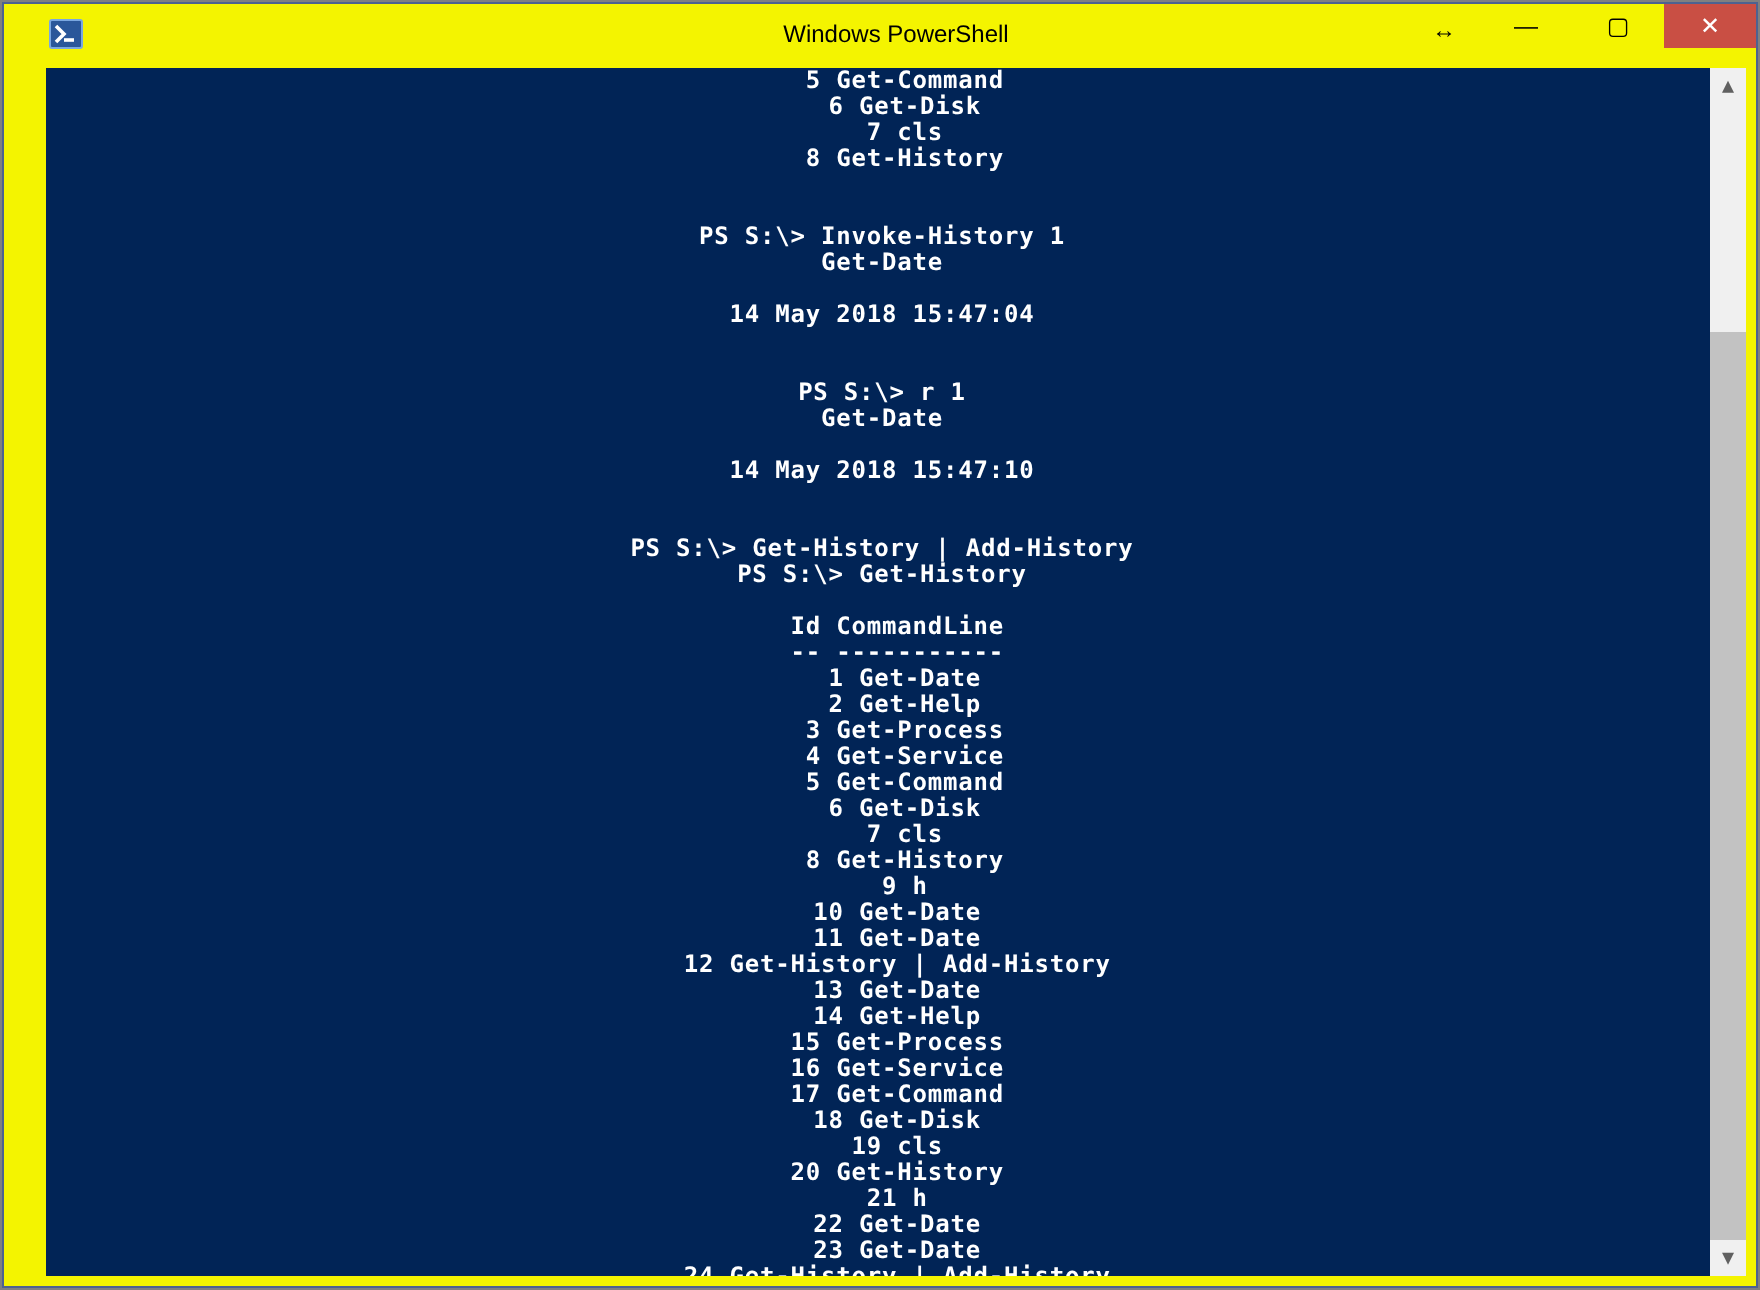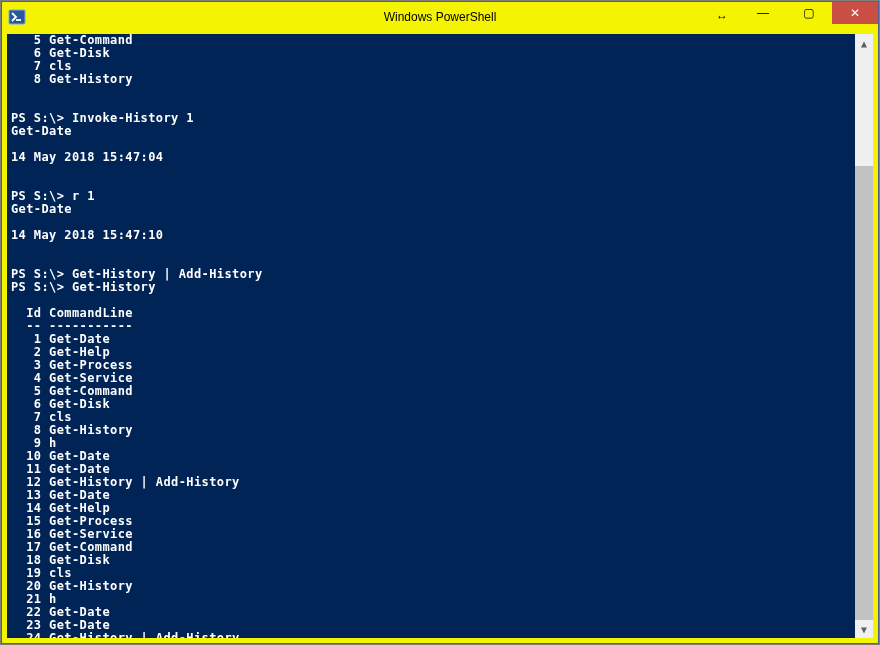--- a/index.html
+++ b/index.html
@@ -11,20 +11,21 @@
       background: #808080;
     }
     .window {
       width: 878px;
       height: 643px;
       margin: 1px;
       border: 1px solid #4d6290;
       background: #f4f400;
       display: flex;
       flex-direction: column;
+      padding-left: 16px;
     }
     .titlebar {
       height: 30px;
       display: flex;
       align-items: center;
       background: #f4f400;
       position: relative;
       flex-shrink: 0;
     }
     .titlebar-icon {
@@ -75,20 +76,21 @@
       background: #c94f44;
       color: #fff;
       font-size: 12px;
     }
     .content-area {
       flex: 1;
       display: flex;
       border: 5px solid #f4f400;
       border-top: 2px solid #f4f400;
       min-height: 0;
+      text-align: center;
     }
     .terminal {
       flex: 1;
       background: #012456;
       color: #ffffff;
       font-family: "Lucida Console", Consolas, monospace;
       font-size: 12px;
       font-weight: bold;
       line-height: 13px;
       white-space: pre;

